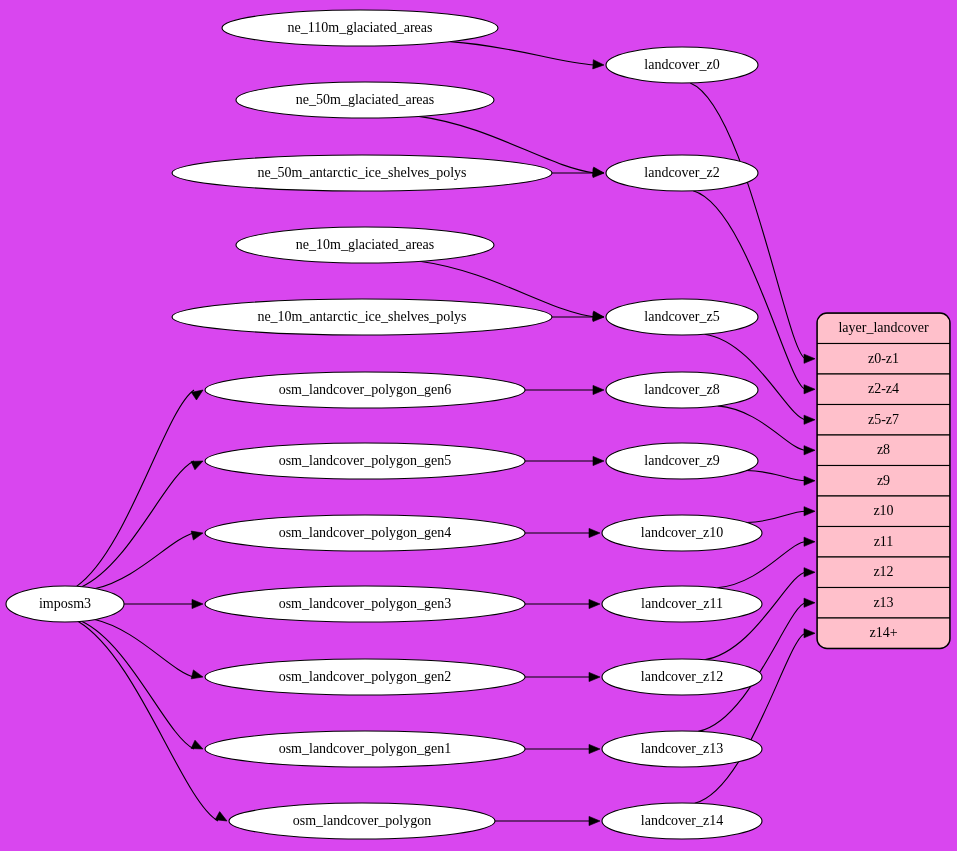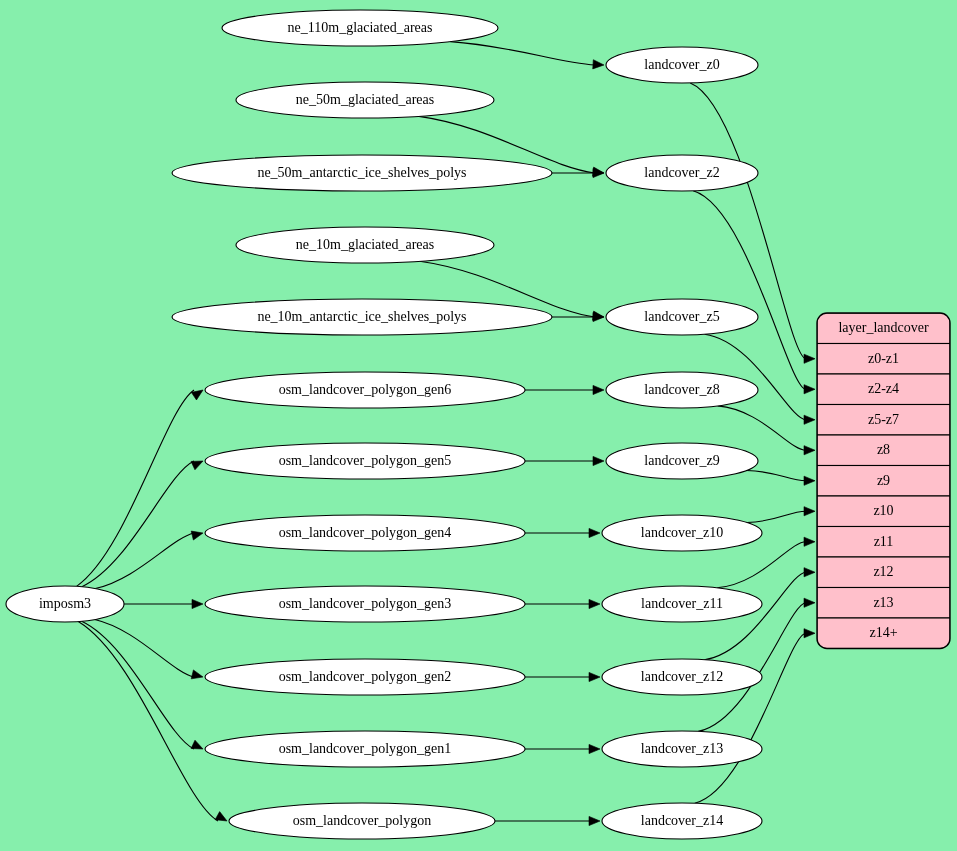--- a/index.html
+++ b/index.html
@@ -7,21 +7,21 @@
     padding: 0;
     background: #ffffff;
   }
   body {
     font-family: "Liberation Serif", "DejaVu Serif", serif;
   }
   #graph-canvas {
     position: relative;
     width: 957px;
     height: 851px;
-    background: #86efac;
+    background: #d946ef;
     overflow: hidden;
   }
   #graph-svg {
     position: absolute;
     top: 0;
     left: 0;
     width: 957px;
     height: 851px;
   }
   .node-ellipse {

